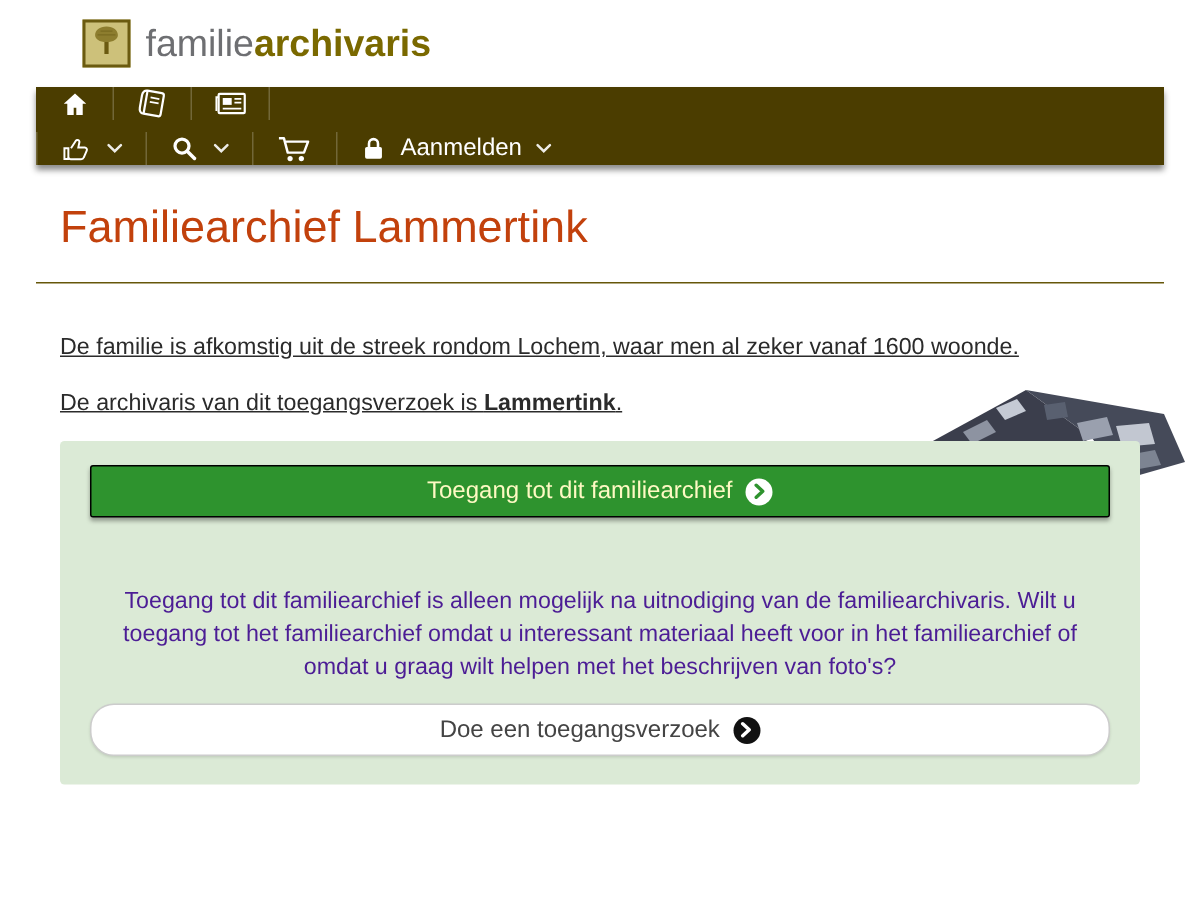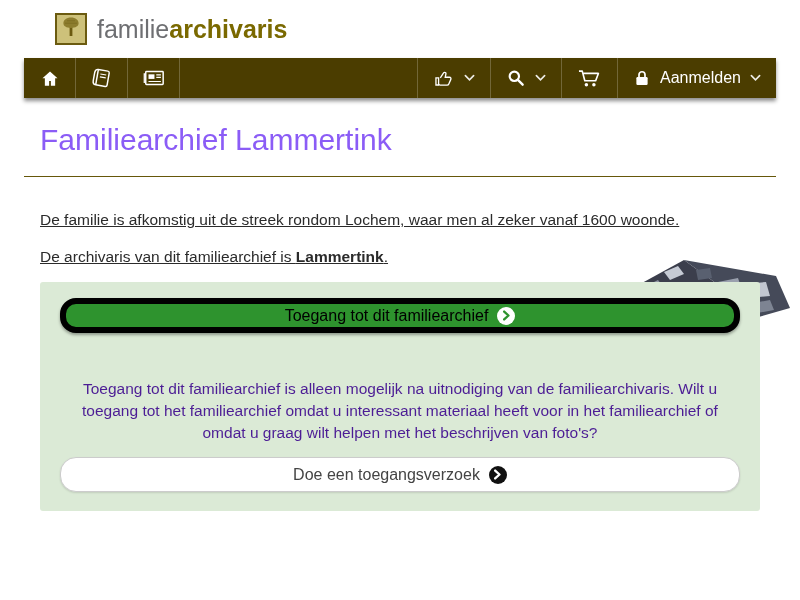--- a/index.html
+++ b/index.html
@@ -18,39 +18,39 @@
   .logo-box {
     width:32px; height:32px; border:2px solid #6b5b10; background:#cdc17a;
     display:flex; align-items:center; justify-content:center; flex:0 0 auto;
   }
   .brand { margin-left:10px; font-size:25px; line-height:1; white-space:nowrap; }
   .brand .reg { color:#6e6f72; }
   .brand .bld { color:#7a6900; font-weight:bold; }
 
   
   .navbar {
-    height:40px; background:#4b3d00; display:flex; align-items:stretch;
-    box-shadow:0 3px 4px rgba(0,0,0,0.45); position:relative; z-index:3;
+    height:52px; background:#4b3d00; display:flex; align-items:stretch;
+    box-shadow:0 3px 4px rgba(0,0,0,0.45); position:relative; z-index:3;flex-direction:column;
   }
   .nav-item {
     display:flex; align-items:center; justify-content:center; gap:9px;
     color:#fff; font-size:16px; cursor:pointer;
   }
   .nav-left .nav-item { width:52px; border-right:1px solid rgba(255,255,255,0.22); }
   .nav-left { display:flex; }
   .nav-fill { flex:1; }
   .nav-right { display:flex; }
   .nav-right .nav-item { border-left:1px solid rgba(255,255,255,0.22); padding:0 15px; }
   .nav-item svg { display:block; }
   .chev { opacity:0.9; }
 
   
   .content { position:relative; }
   h1.page-title {
-    font-size:30px; font-weight:normal; color:#8b5cf6;
+    font-size:30px; font-weight:normal; color:#c2410c;
     margin:25px 16px 0 16px; line-height:1.1;
   }
   .rule { border-top:1px solid #66570a; margin-top:20px; }
   .intro { padding:0 16px; margin-top:32px; position:relative; z-index:1; }
   .intro p { font-size:15.5px; margin:0 0 15px 0; line-height:1.4;text-decoration:underline; }
 
   
   .album {
     position:absolute; left:598px; top:256px; width:194px; height:76px; z-index:0;
   }
@@ -61,21 +61,21 @@
     margin:5px 16px 0 16px; width:720px;
     background:#dbead6; border-radius:3px;
     padding:16px 20px 19px 20px;
   }
   .invite { font-size:15.5px; color:#333; line-height:22px; margin:4px 0 14px 0; }
   .btn {
     width:100%; height:35px; display:flex; align-items:center; justify-content:center;
     gap:9px; font-family:inherit; font-size:16px; cursor:pointer;
   }
   .btn-primary {
-    background:#2e932e; color:#000000; border:6px solid #000000; border-radius:16px;
+    background:#2e932e; color:#fef9c3; border:1px solid #000000; border-radius:2px;
     box-shadow:0 2px 3px rgba(0,0,0,0.35);
   }
   .btn-secondary {
     background:#ffffff; color:#444; border:1px solid #cccccc; border-radius:16px;
     box-shadow:0 1px 2px rgba(0,0,0,0.12);
   }
   .request {
     text-align:center; font-size:15.5px; color:#4c1d95; line-height:22px;
     margin:45px 6px 13px 6px;
   }
@@ -192,21 +192,21 @@
       </div>
     </div>
   </div>
 
   <div class="content">
     <h1 class="page-title">Familiearchief Lammertink</h1>
     <div class="rule"></div>
 
     <div class="intro">
       <p>De familie is afkomstig uit de streek rondom Lochem, waar men al zeker vanaf 1600 woonde.</p>
-      <p><span>De archivaris van dit familiearchief is </span><b>Lammertink</b><span>.</span></p>
+      <p><span>De archivaris van dit toegangsverzoek is </span><b>Lammertink</b><span>.</span></p>
     </div>
 
     <div class="panel">
 
       <button class="btn btn-primary">
         <span>Toegang tot dit familiearchief</span>
         <span class="circle-arrow white">
           <svg width="9" height="11" viewBox="0 0 10 12">
               <path d="M2.4 1.6 7.2 6 2.4 10.4" fill="none" stroke="#2e932e" stroke-width="2.6" stroke-linecap="round" stroke-linejoin="round"></path>
             </svg>

